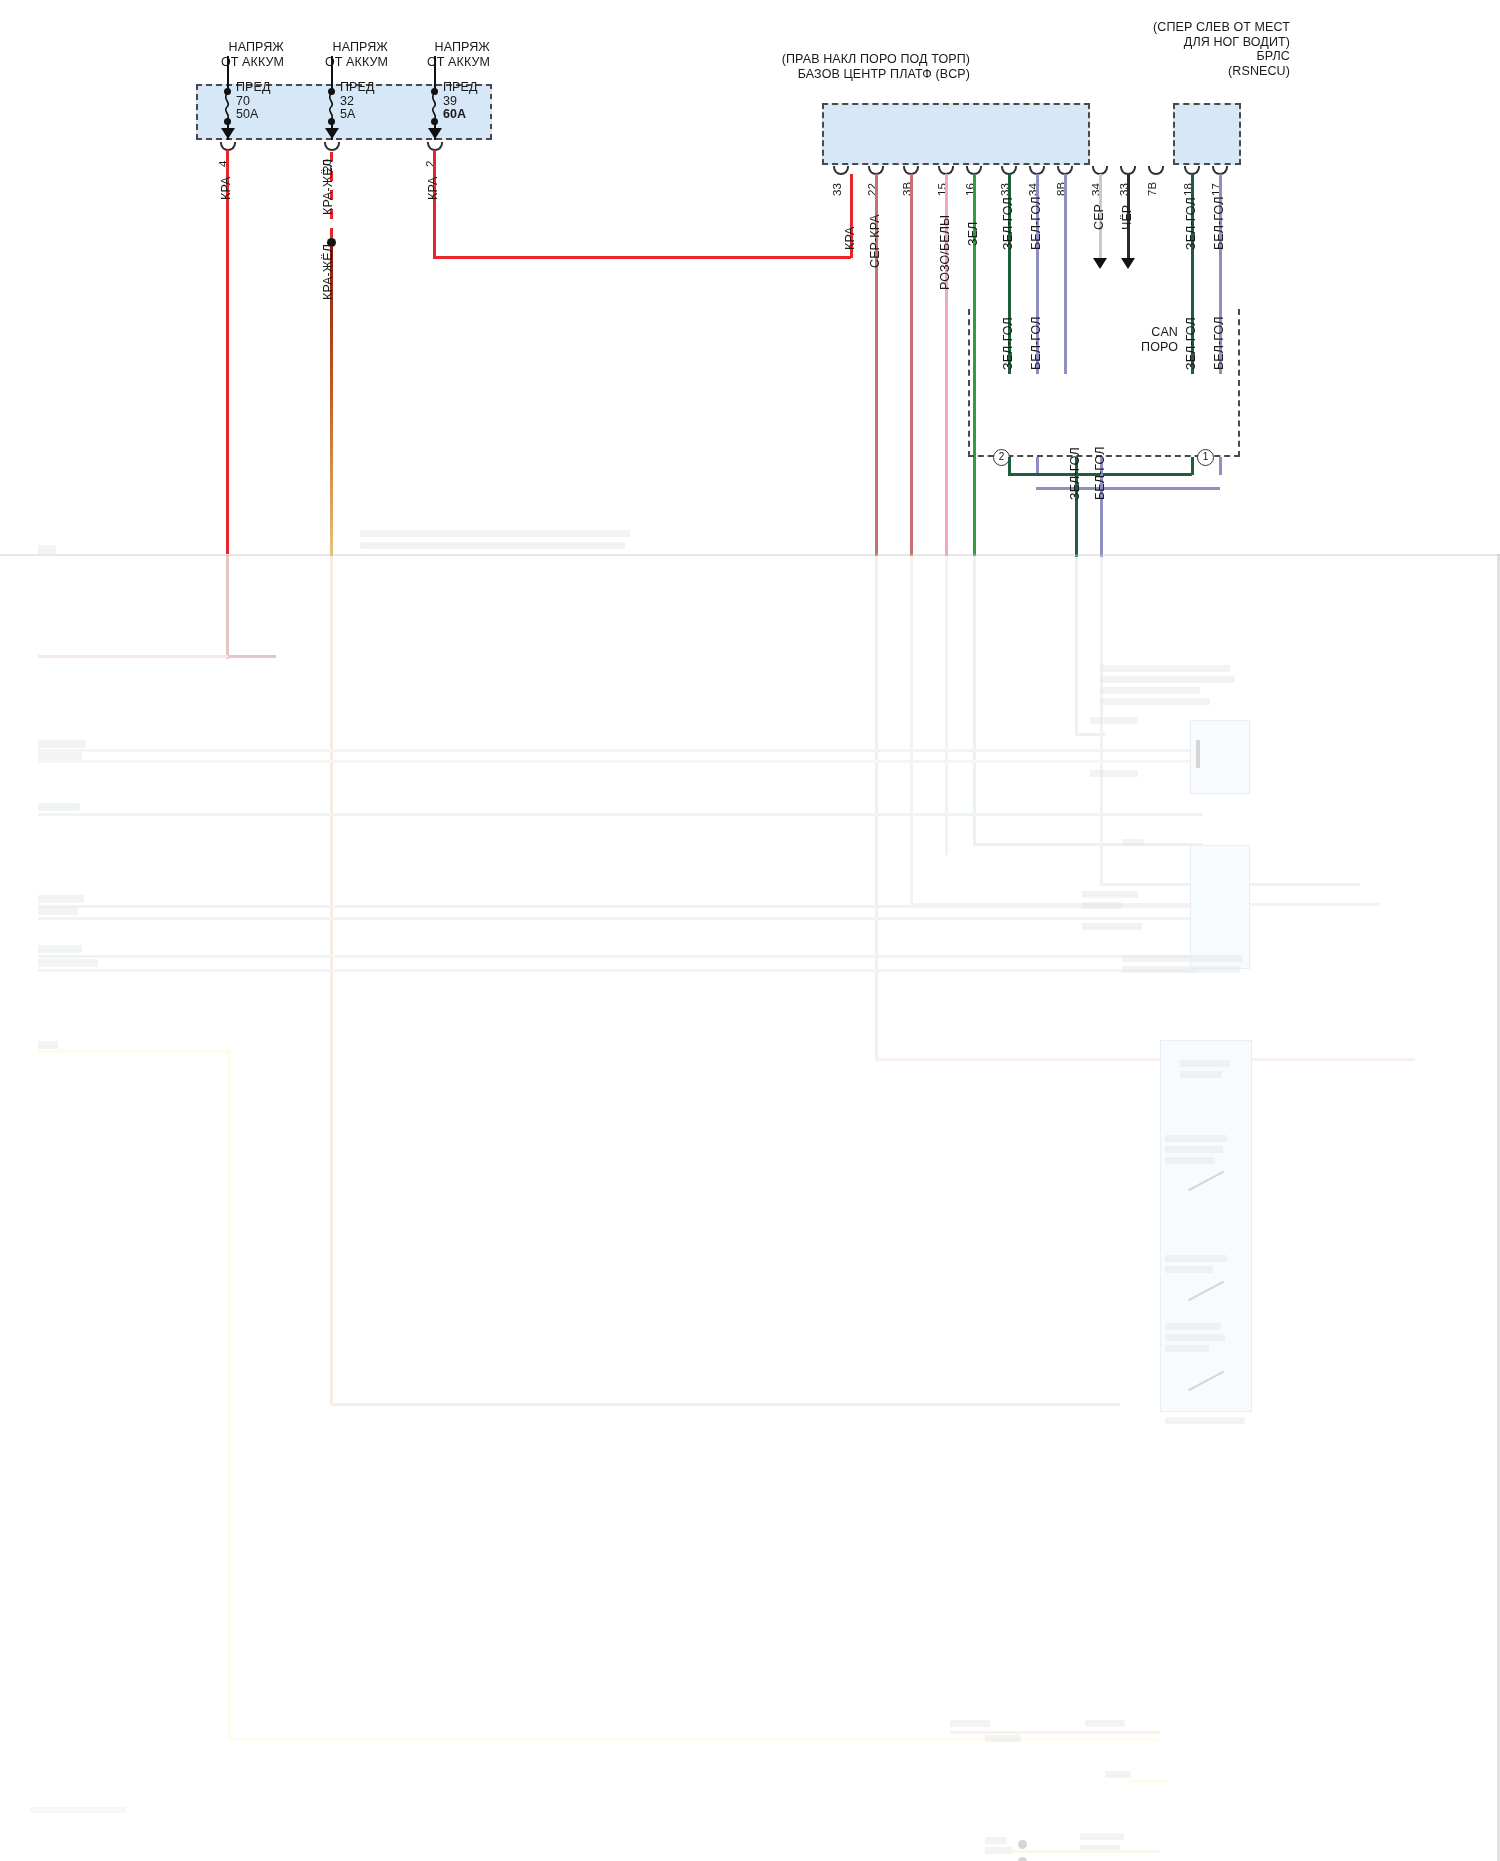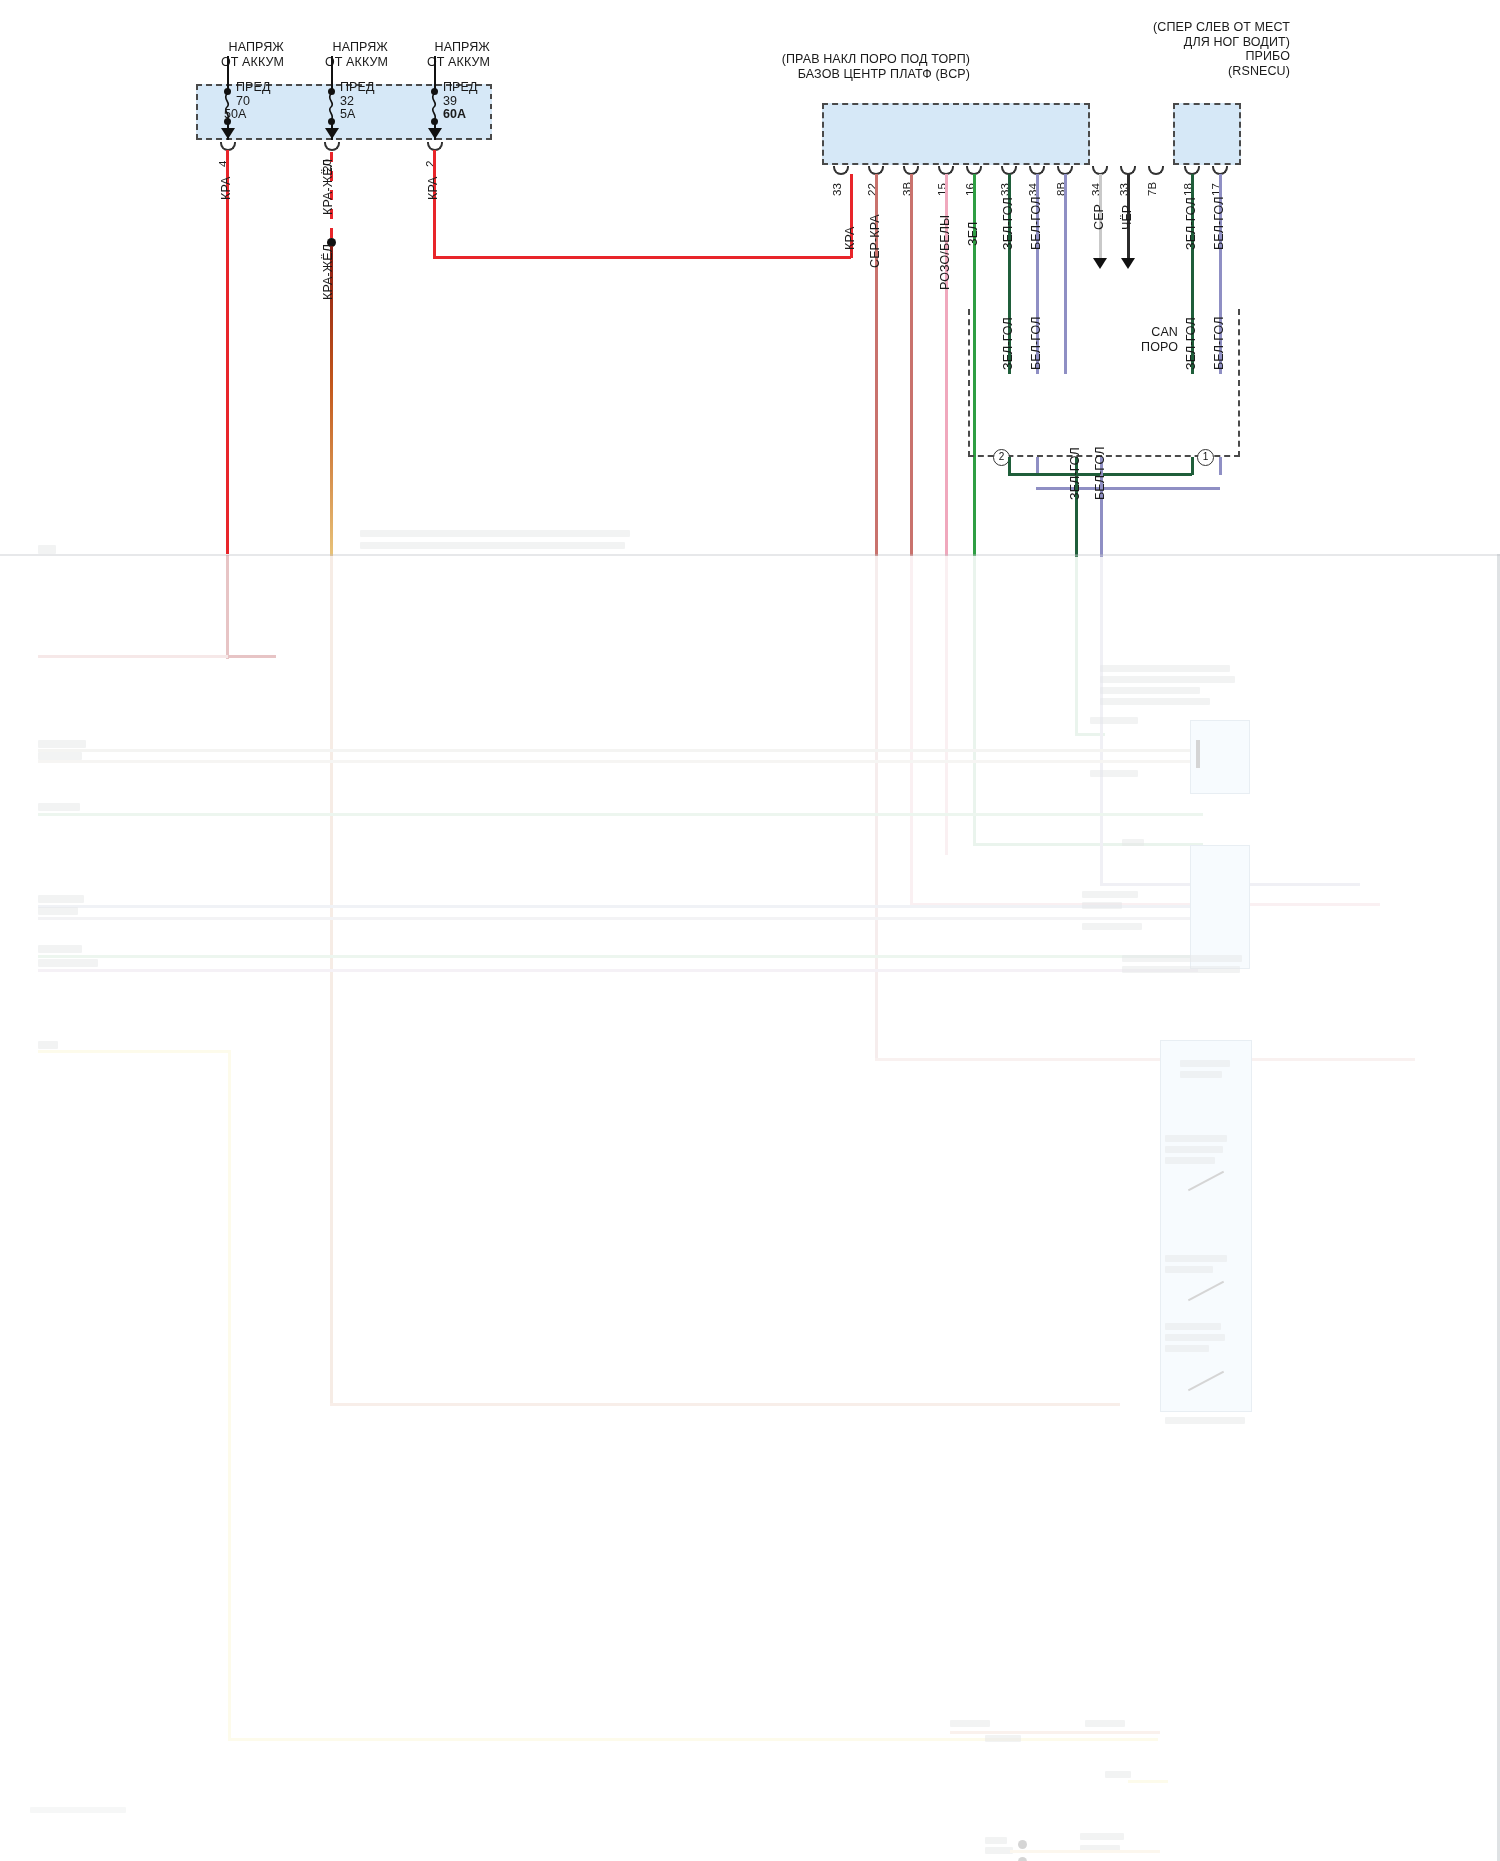--- a/index.html
+++ b/index.html
@@ -68,21 +68,21 @@
     <div class="abs" style="left:227px;top:56px;width:1.6px;height:36px;background:#111;"></div>
     <div class="fuse-dot" style="left:224px;top:88px;"></div>
     <svg class="fuse-s" style="left:222px;top:94px;" viewBox="0 0 10 26">
         <path d="M5 0 C0 5,10 9,5 13 C0 17,10 21,5 26" fill="none" stroke="#111" stroke-width="1.6"></path>
       </svg>
     <div class="fuse-dot" style="left:224px;top:118px;"></div>
     <div class="abs" style="left:227px;top:124px;width:1.6px;height:16px;background:#111;"></div>
     <div class="arw" style="left:221px;top:128px;"></div>
     <div class="abs lbl l" style="left:236px;top:80px;">ПРЕД</div>
     <div class="abs lbl l" style="left:236px;top:94px;">70</div>
-    <div class="abs lbl l" style="left:224px;top:107px;">50A</div>
+    <div class="abs lbl l" style="left:236px;top:107px;">50A</div>
     <div class="cup" style="left:220px;top:142px;"></div>
     <div class="vtxt sm" style="left:217px;top:167px;">4</div>
   </div>
 
   <div class="wv" style="left:226px;top:150px;height:404px;background:#e8252a;"></div>
   <div class="vtxt" style="left:219px;top:200px;">КРА</div>
 
   <div class="abs">
     <div class="abs" style="left:331px;top:56px;width:1.6px;height:36px;background:#111;"></div>
     <div class="fuse-dot" style="left:328px;top:88px;"></div>
@@ -178,21 +178,21 @@
   <div class="vtxt sm" style="left:1118px;top:196px;">33</div>
   <div class="wv" style="left:1127px;top:174px;height:90px;background:#2b2b2b;"></div>
   <div class="arw" style="left:1121px;top:258px;"></div>
   <div class="vtxt" style="left:1120px;top:230px;">ЧЁР</div>
 
   <div class="cup" style="left:1148px;top:166px;"></div>
   <div class="vtxt sm" style="left:1146px;top:196px;">7B</div>
 
   <div class="abs lbl c" style="left:1048px;top:325px;width:130px;"><span>CAN</span><br><span>ПОРО</span></div>
 
-  <div class="abs lbl c" style="left:1110px;top:20px;width:180px;"><span>(СПЕР СЛЕВ ОТ МЕСТ</span><br><span>ДЛЯ НОГ ВОДИТ)</span><br><span>ПРИБО</span><br><span>(RSNECU)</span></div>
+  <div class="abs lbl c" style="left:1110px;top:20px;width:180px;"><span>(СПЕР СЛЕВ ОТ МЕСТ</span><br><span>ДЛЯ НОГ ВОДИТ)</span><br><span>БРЛС</span><br><span>(RSNECU)</span></div>
   <div class="dbox" style="left:1173px;top:103px;width:68px;height:62px;"></div>
 
   <div class="cup" style="left:1184px;top:166px;"></div>
   <div class="vtxt sm" style="left:1182px;top:196px;">18</div>
   <div class="wv" style="left:1191px;top:174px;height:200px;background:#1f5e3a;"></div>
   <div class="vtxt" style="left:1184px;top:250px;">ЗЕЛ-ГОЛ</div>
   <div class="vtxt" style="left:1184px;top:370px;">ЗЕЛ-ГОЛ</div>
 
   <div class="cup" style="left:1212px;top:166px;"></div>
   <div class="vtxt sm" style="left:1210px;top:196px;">17</div>

